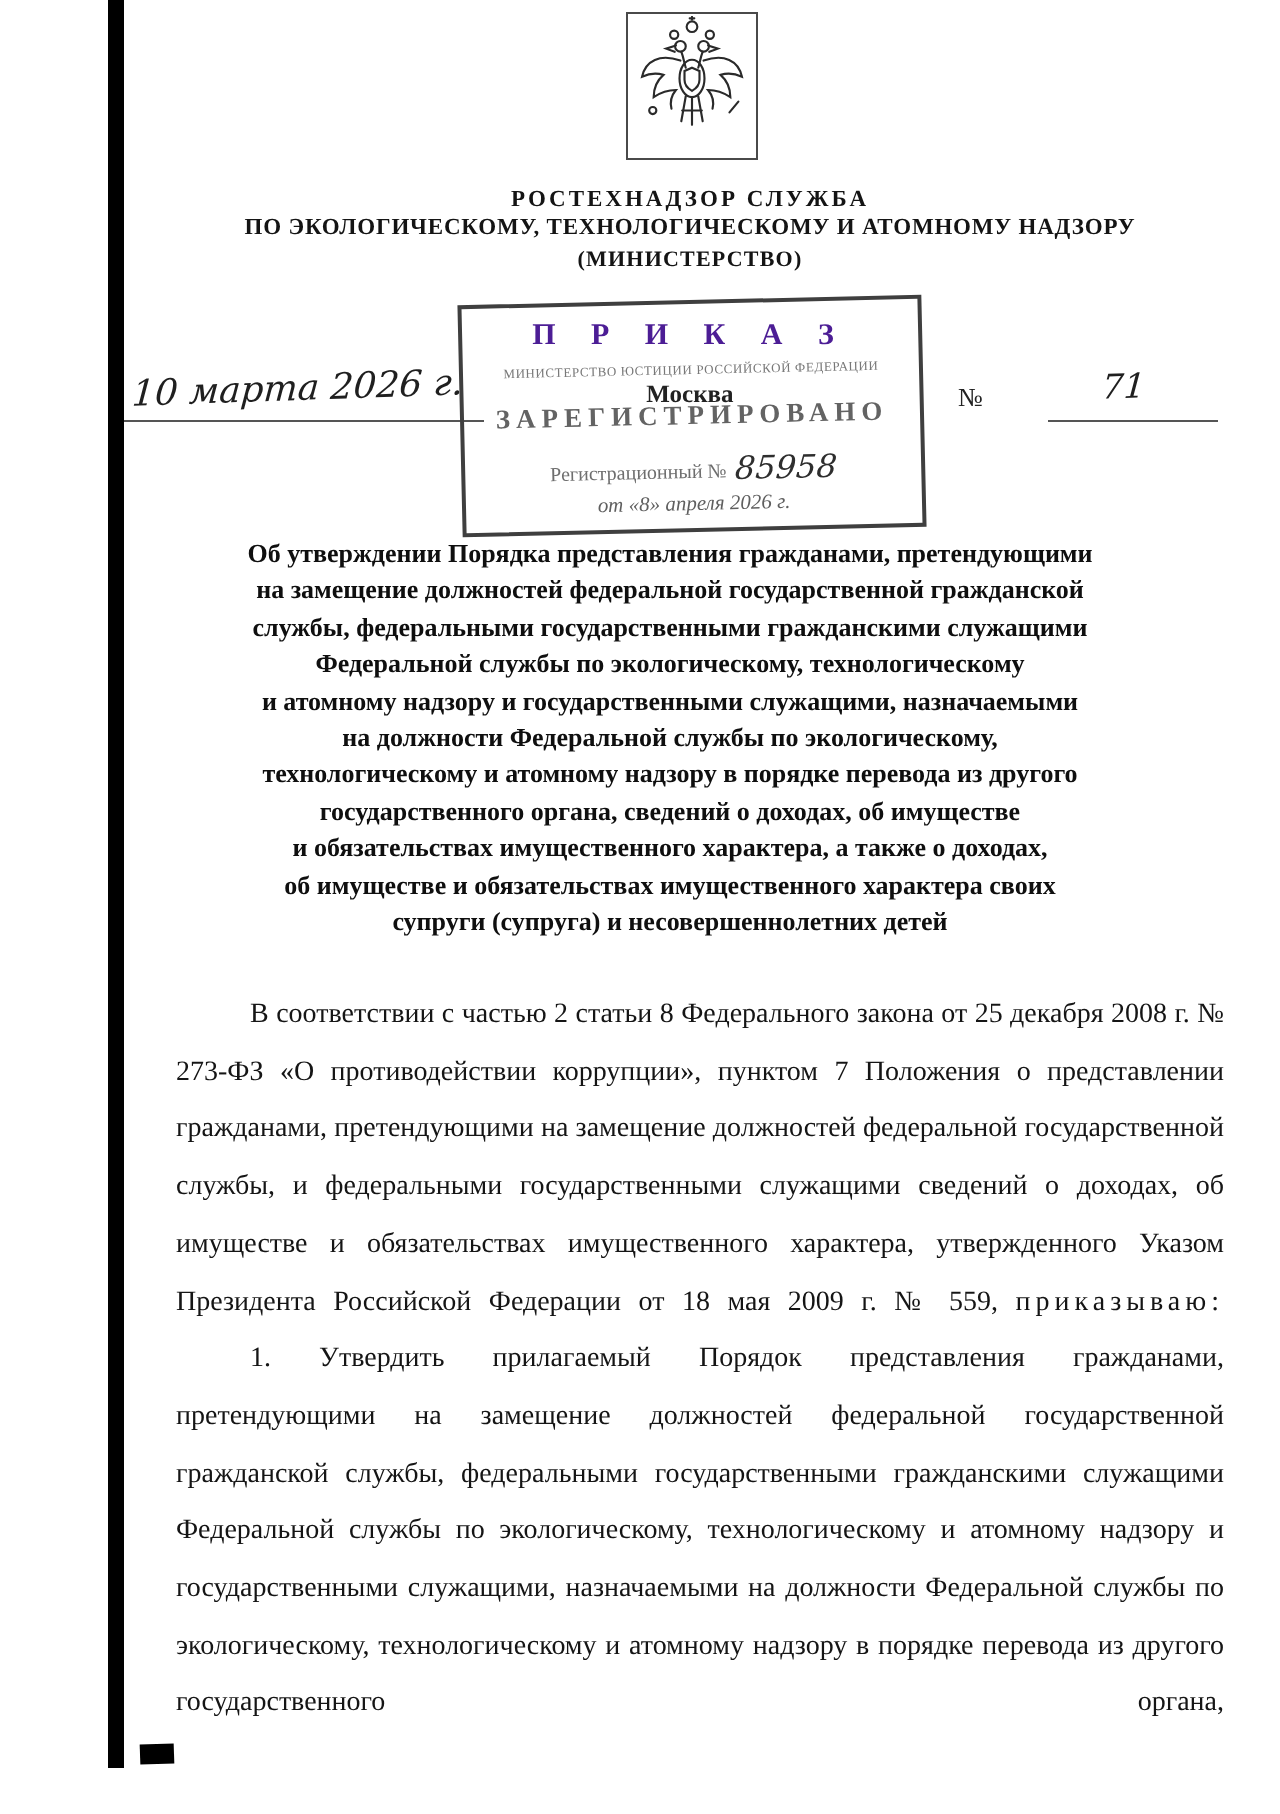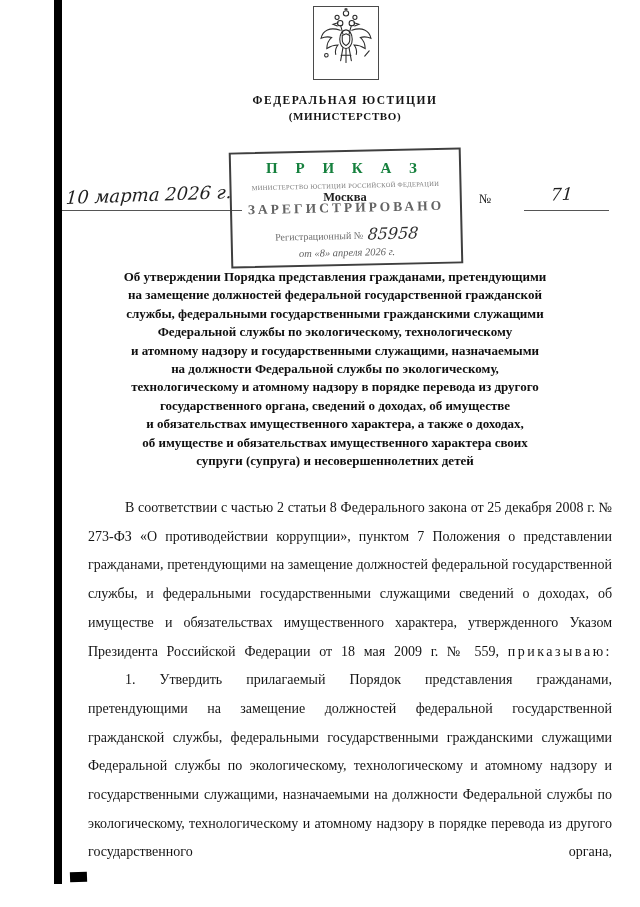--- a/index.html
+++ b/index.html
@@ -18,21 +18,21 @@
   .emblem-frame{left:313px;top:6px;width:64px;height:72px;border:1px solid #4a4a4a;
     display:flex;align-items:center;justify-content:center;}
 
   
   .header{left:70px;top:94px;width:550px;text-align:center;font-weight:bold;color:#141414;}
   .org1{font-size:11.5px;letter-spacing:1.5px;line-height:13px;}
   .org2{font-size:11.5px;letter-spacing:0.4px;line-height:14px;}
   .org3{font-size:11px;letter-spacing:0.6px;line-height:14px;margin-top:2px;}
 
   .doc-type{left:70px;top:160px;width:550px;text-align:center;font-weight:bold;
-    font-size:15px;letter-spacing:7px;color:#15803d;}
+    font-size:15px;letter-spacing:7px;color:#4c1d95;}
   .city{left:70px;top:190px;width:550px;text-align:center;font-size:12.5px;color:#222;font-weight:bold;}
 
   
   .hand{font-family:"DejaVu Serif", serif;font-style:italic;color:#1f1f1f;}
   .date-hand{left:66px;top:184px;font-size:18px;transform:rotate(-2deg) skewX(-6deg);white-space:nowrap;}
   .date-line{left:62px;top:210px;width:180px;border-top:1px solid #555;}
   .num-label{left:479px;top:191px;font-size:13px;color:#222;}
   .num-value{left:551px;top:184px;font-size:17px;transform:rotate(-2deg) skewX(-6deg);}
   .num-line{left:524px;top:210px;width:85px;border-top:1px solid #555;}
 
@@ -84,21 +84,22 @@
         <path d="M38.5 25 C50 21 58 25 60 34 C55.5 32 51.5 32 48 33 C52 36.5 53.5 40.5 53.5 45.5 C49 42.5 45 41.5 41 41.5 C43.5 44.5 44.5 48 43.5 52"></path>
         <path d="M28.5 45 L26 59 M32 46 L32 61 M35.5 45 L38 59 M26.5 53 h11"></path>
         <circle cx="10" cy="53" r="2"></circle>
         <path d="M53 54 l5 -6"></path>
       </g>
     </svg>
   </span>
 </div>
 
 <div class="abs header">
-  <div class="org1">ФЕДЕРАЛЬНАЯ ЮСТИЦИИ</div>
+  <div class="org1">РОСТЕХНАДЗОР СЛУЖБА</div>
+  <div class="org2">ПО ЭКОЛОГИЧЕСКОМУ, ТЕХНОЛОГИЧЕСКОМУ И АТОМНОМУ НАДЗОРУ</div>
   <div class="org3">(МИНИСТЕРСТВО)</div>
 </div>
 
 <div class="abs doc-type">П Р И К А З</div>
 <div class="abs city">Москва</div>
 
 <div class="abs hand date-hand">10 марта 2026 г.</div>
 <div class="abs date-line"></div>
 <div class="abs num-label">№</div>
 <div class="abs hand num-value">71</div>

